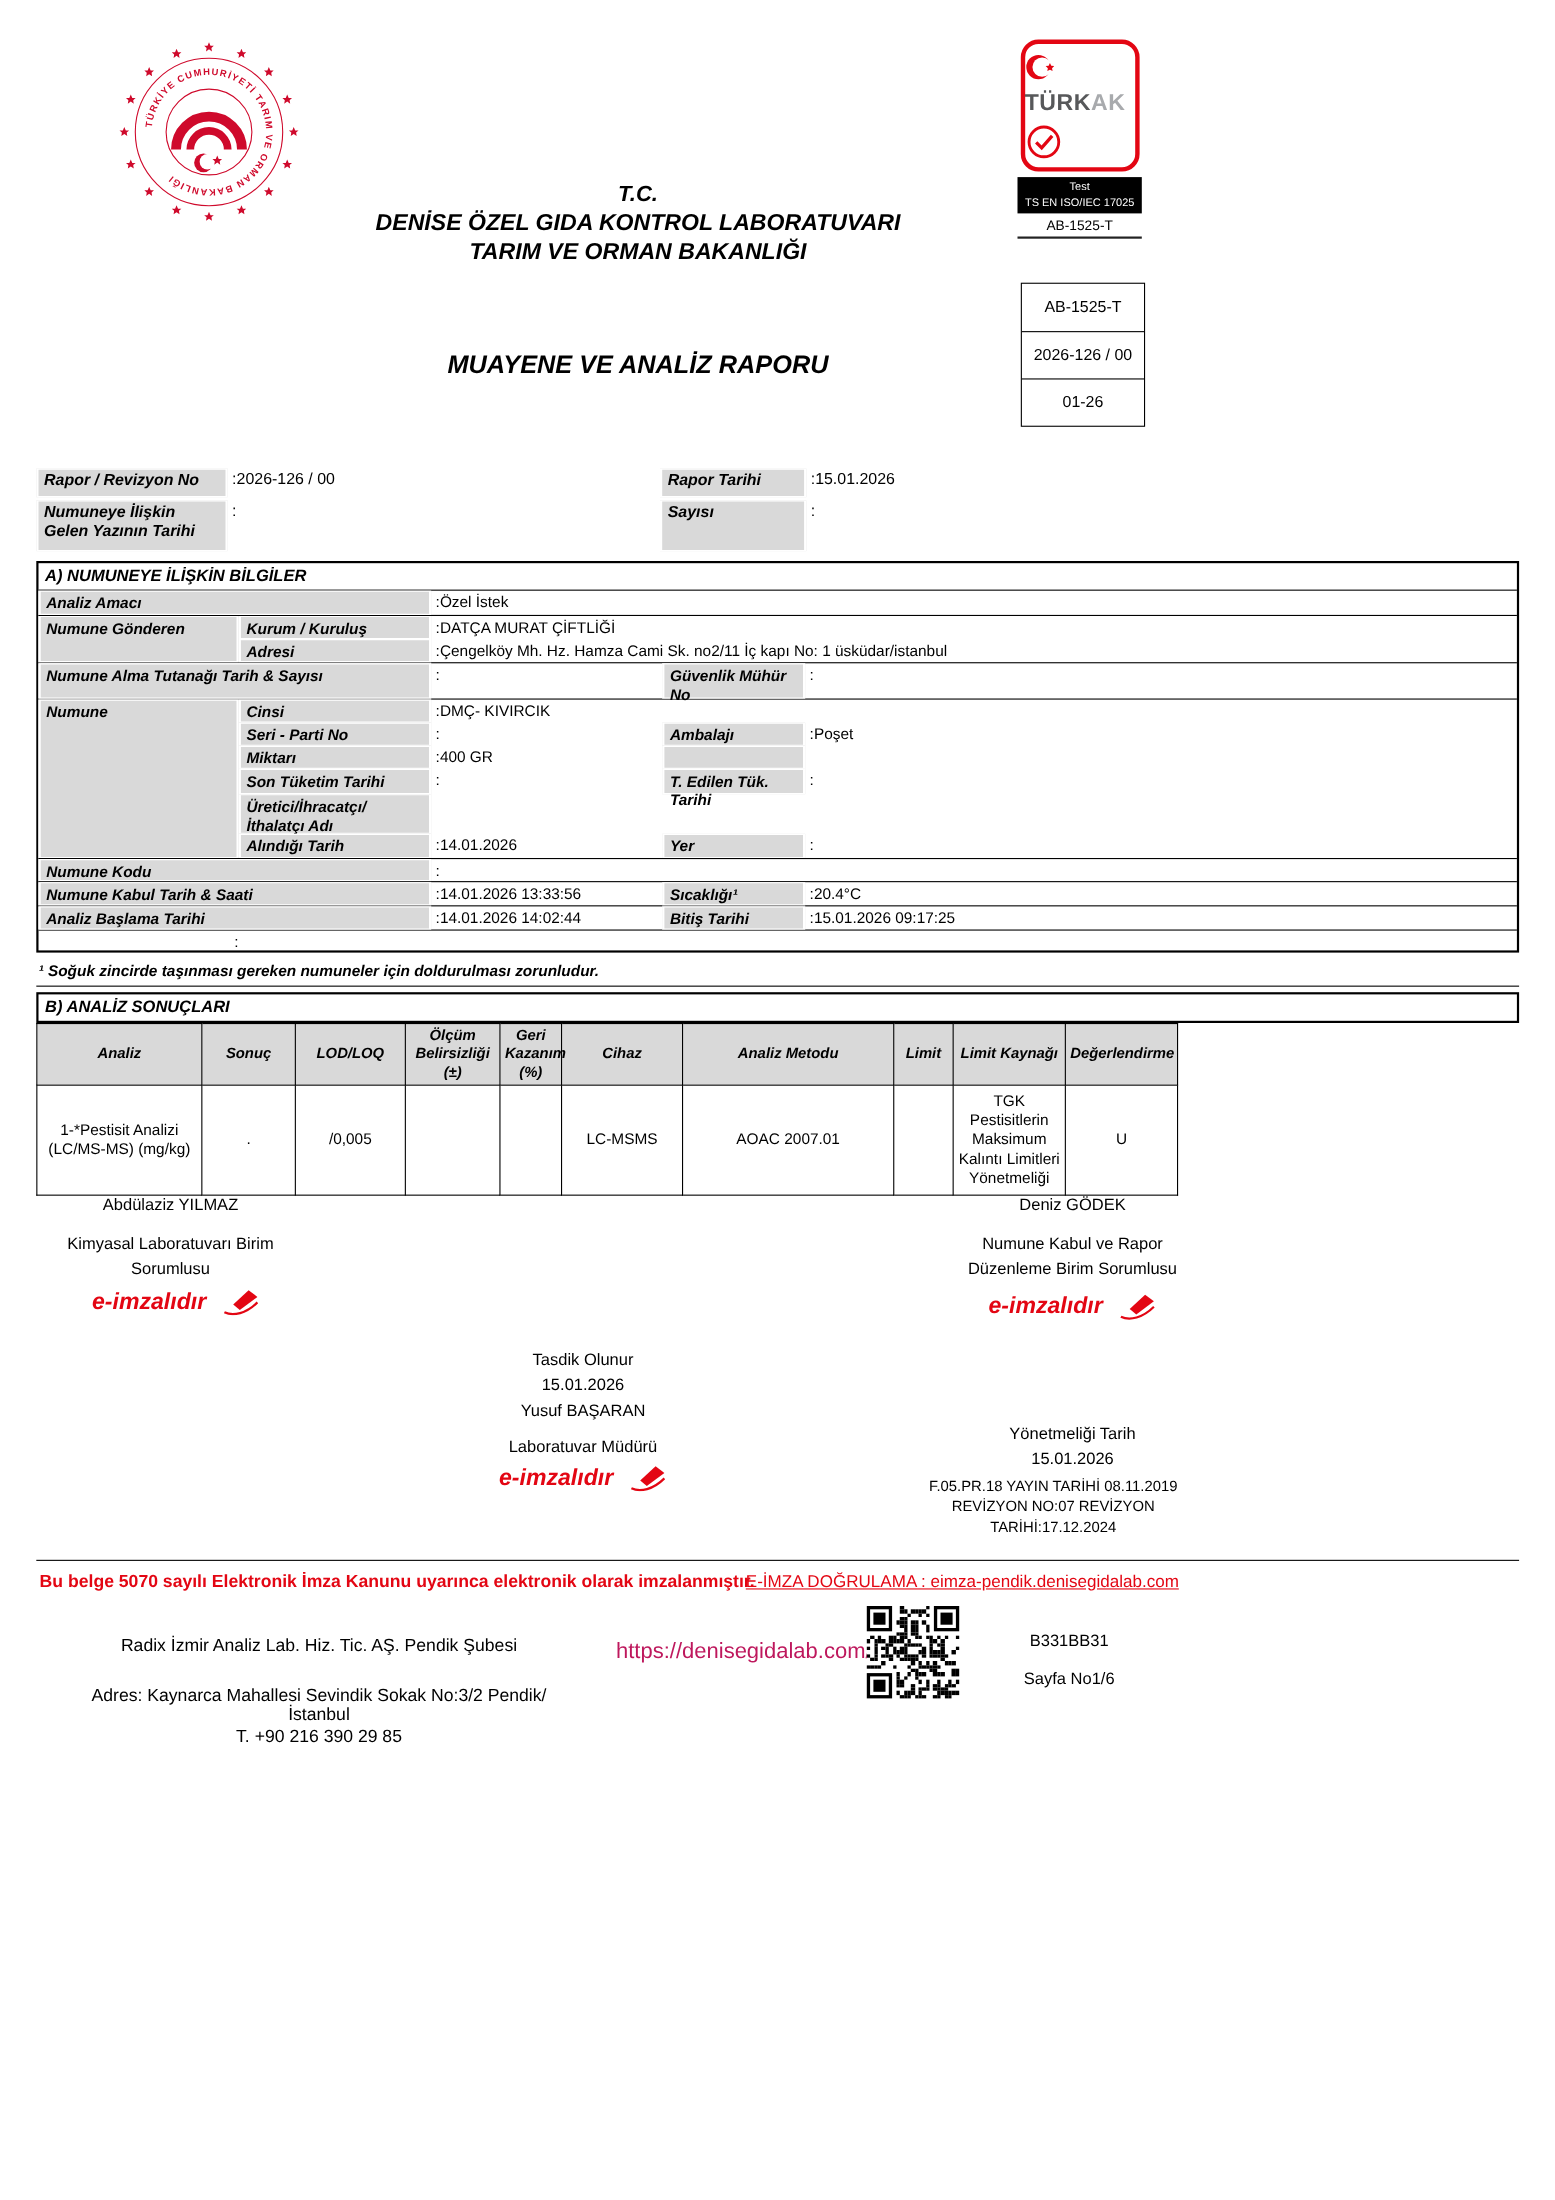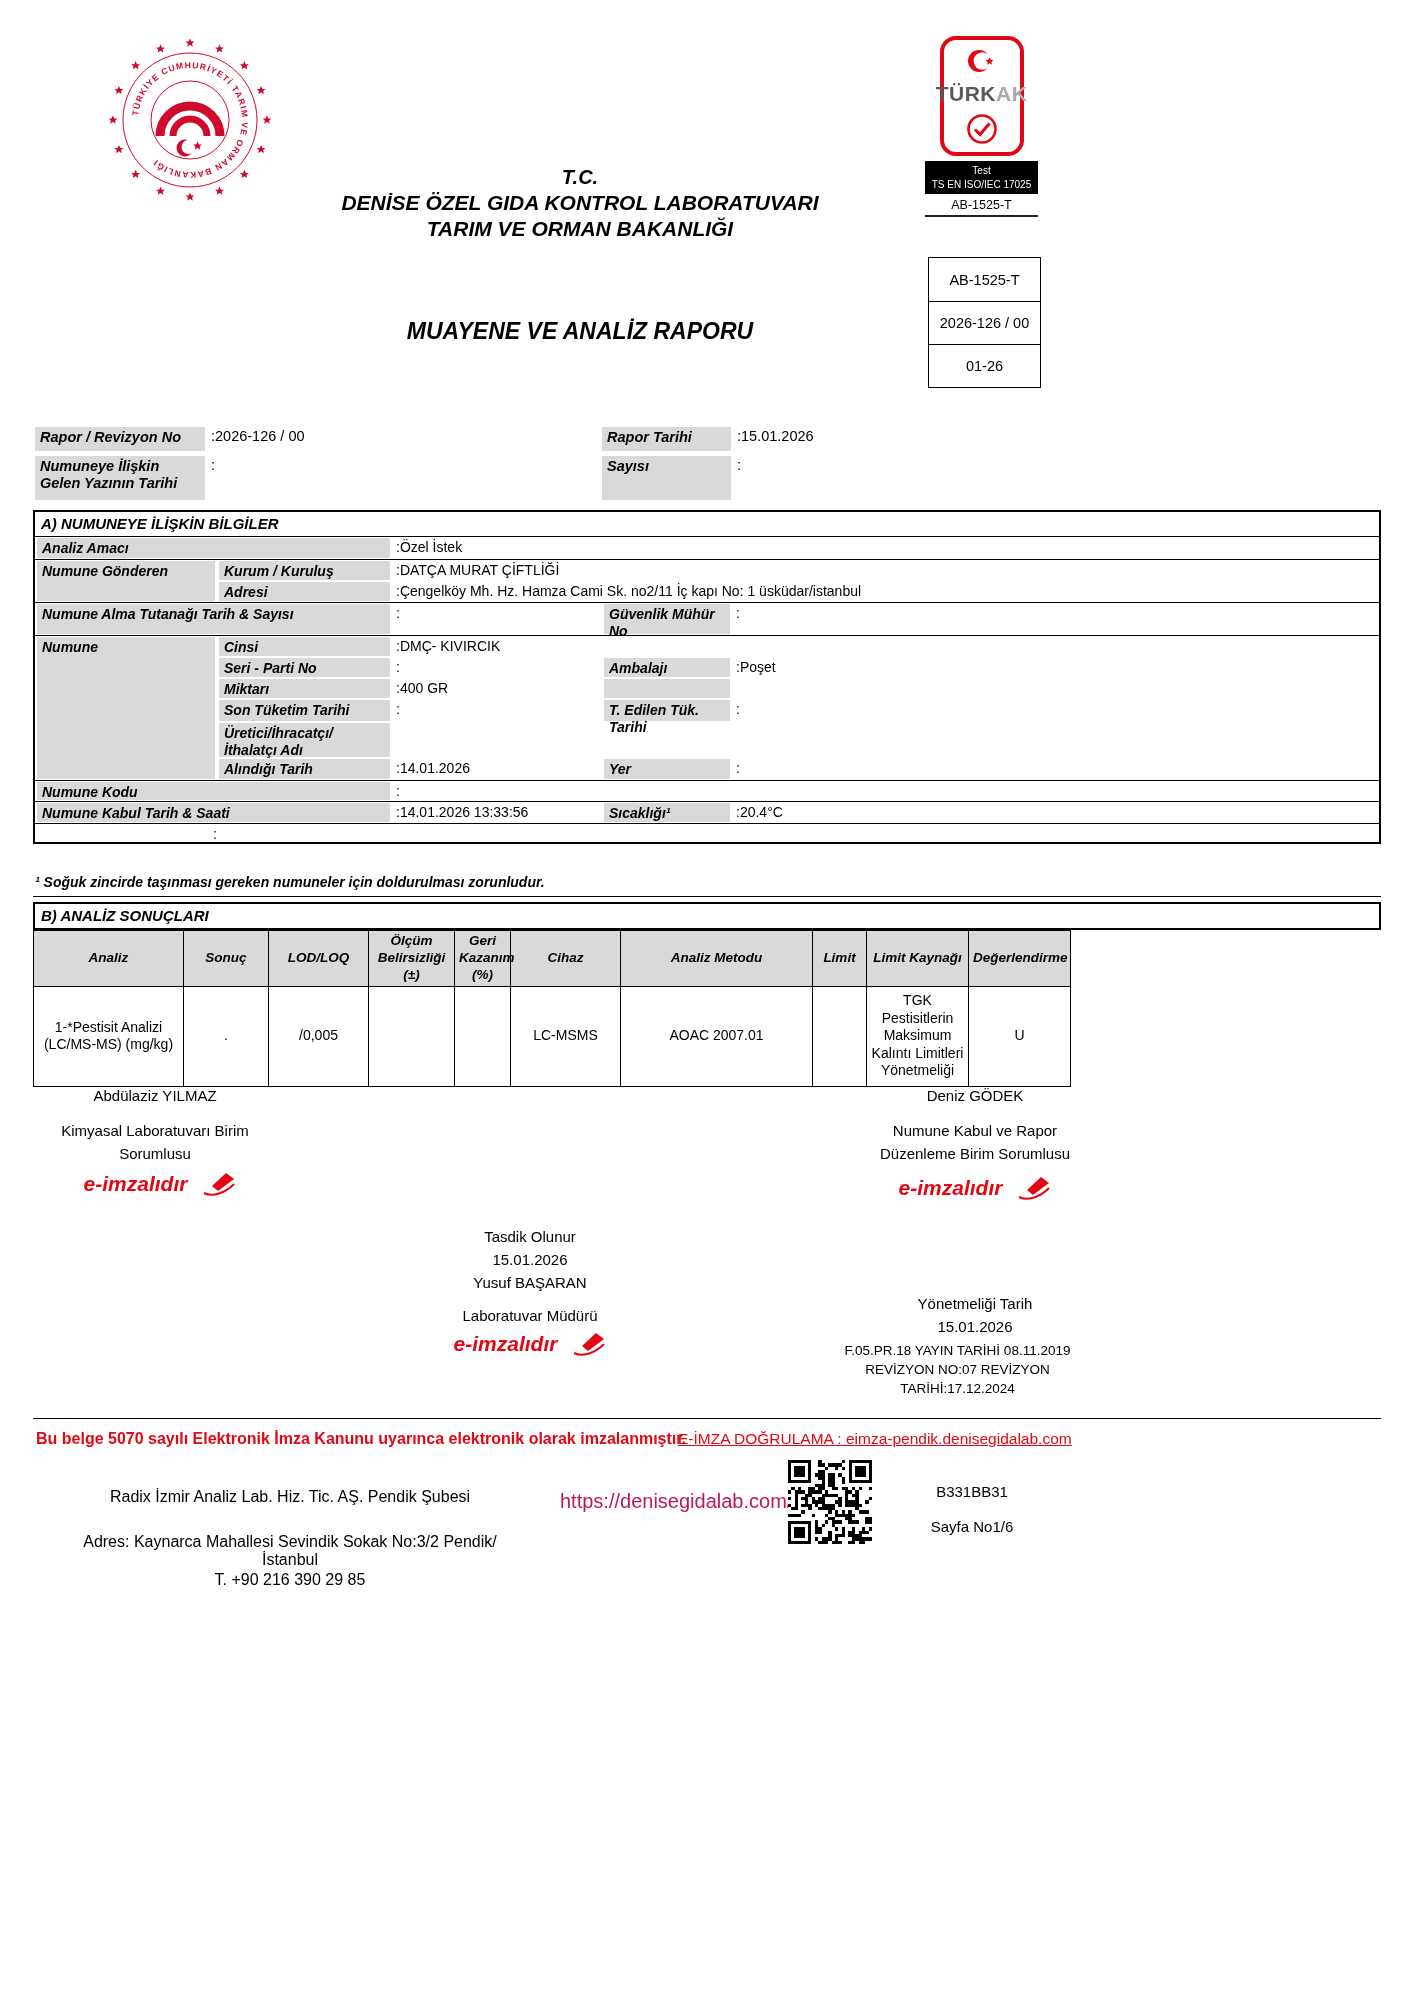--- a/index.html
+++ b/index.html
@@ -17,22 +17,22 @@
   .t1{font-size:20px}
   .t2{font-size:21px;margin-top:2px}
   .t3{font-size:23px}
 
   
   .accbox{border:1px solid #000;background:#fff}
   .acc-cell{height:43px;display:flex;align-items:center;justify-content:center;font-size:14.5px;border-top:1px solid #000}
   .acc-cell:first-child{border-top:none}
 
   
-  .tk-box{border:4px solid var(--accent-red,#e30613);border-radius:16px;height:120px;width:84px;margin:0 auto;
-          display:flex;flex-direction:column;align-items:center;justify-content:space-between;padding:7px 0 6px;background:#fff}
+  .tk-box{border:4px solid var(--accent-red,#e30613);border-radius:16px;height:120px;width:108px;margin:0 auto;
+          display:flex;flex-direction:column;align-items:flex-start;justify-content:space-between;padding:7px 0 6px;background:#fff}
   .tk-word{font-size:21px;font-weight:bold;line-height:1;letter-spacing:.5px}
   .tk-turk{color:#57585a}
   .tk-ak{color:#a8aaad}
   .tk-black{background:#000;color:#fff;text-align:center;font-size:10px;line-height:1.35;padding:3px 2px;margin-top:5px}
   .tk-code{text-align:center;font-size:12.5px;padding:4px 0 3px;border-bottom:2px solid #222}
 
   
   .m-row{display:flex}
   .m-l1{width:174px}
   .m-v1{width:393px}
@@ -246,20 +246,26 @@
     <div class="c-rest val">:</div>
   </div>
 
   <div class="a-row" style="height:22px">
     <div class="c-lm-wide gray bi cell">Numune Kabul Tarih &amp; Saati</div>
     <div class="c-vl val">:14.01.2026 13:33:56</div>
     <div class="c-lr gray bi cell">Sıcaklığı¹</div>
     <div class="c-vr val">:20.4°C</div>
   </div>
 
+  <div class="a-row" style="height:22px">
+    <div class="c-lm-wide gray bi cell">Analiz Başlama Tarihi</div>
+    <div class="c-vl val">:14.01.2026 14:02:44</div>
+    <div class="c-lr gray bi cell">Bitiş Tarihi</div>
+    <div class="c-vr val">:15.01.2026 09:17:25</div>
+  </div>
 
   <div class="a-row" style="height:19px">
     <div style="width:174px"></div>
     <div class="val">:</div>
   </div>
 </div>
 
 <div class="abs footnote bi" style="left:33px;top:872px;width:1348px">¹ Soğuk zincirde taşınması gereken numuneler için doldurulması zorunludur.</div>
 
 <div class="abs secB-title bi" style="left:33px;top:902px;width:1348px">B) ANALİZ SONUÇLARI</div>

